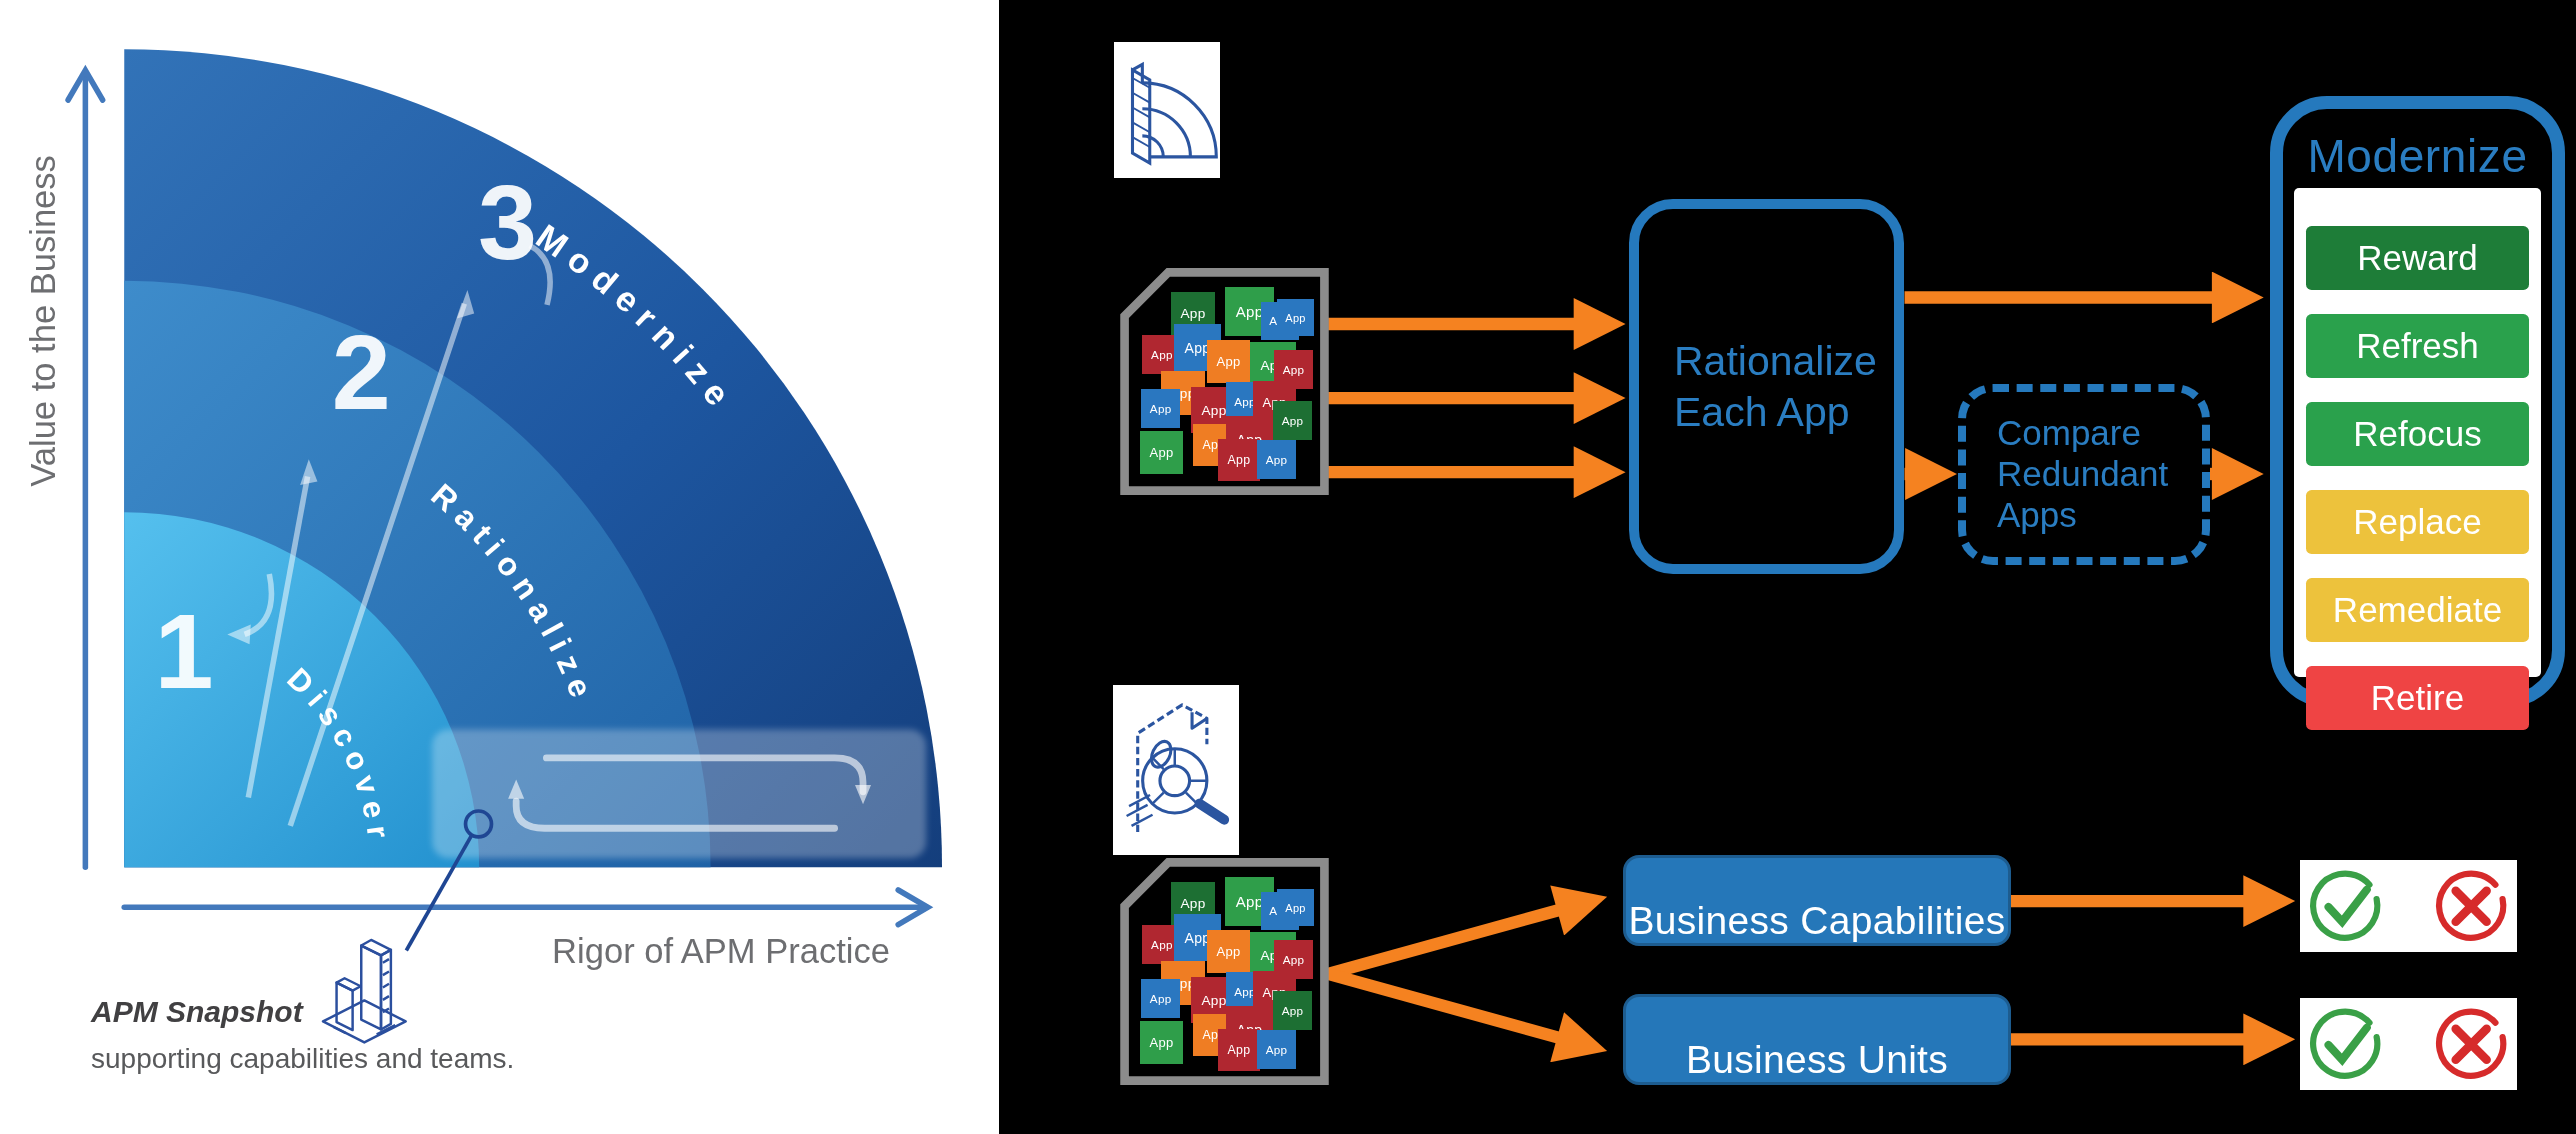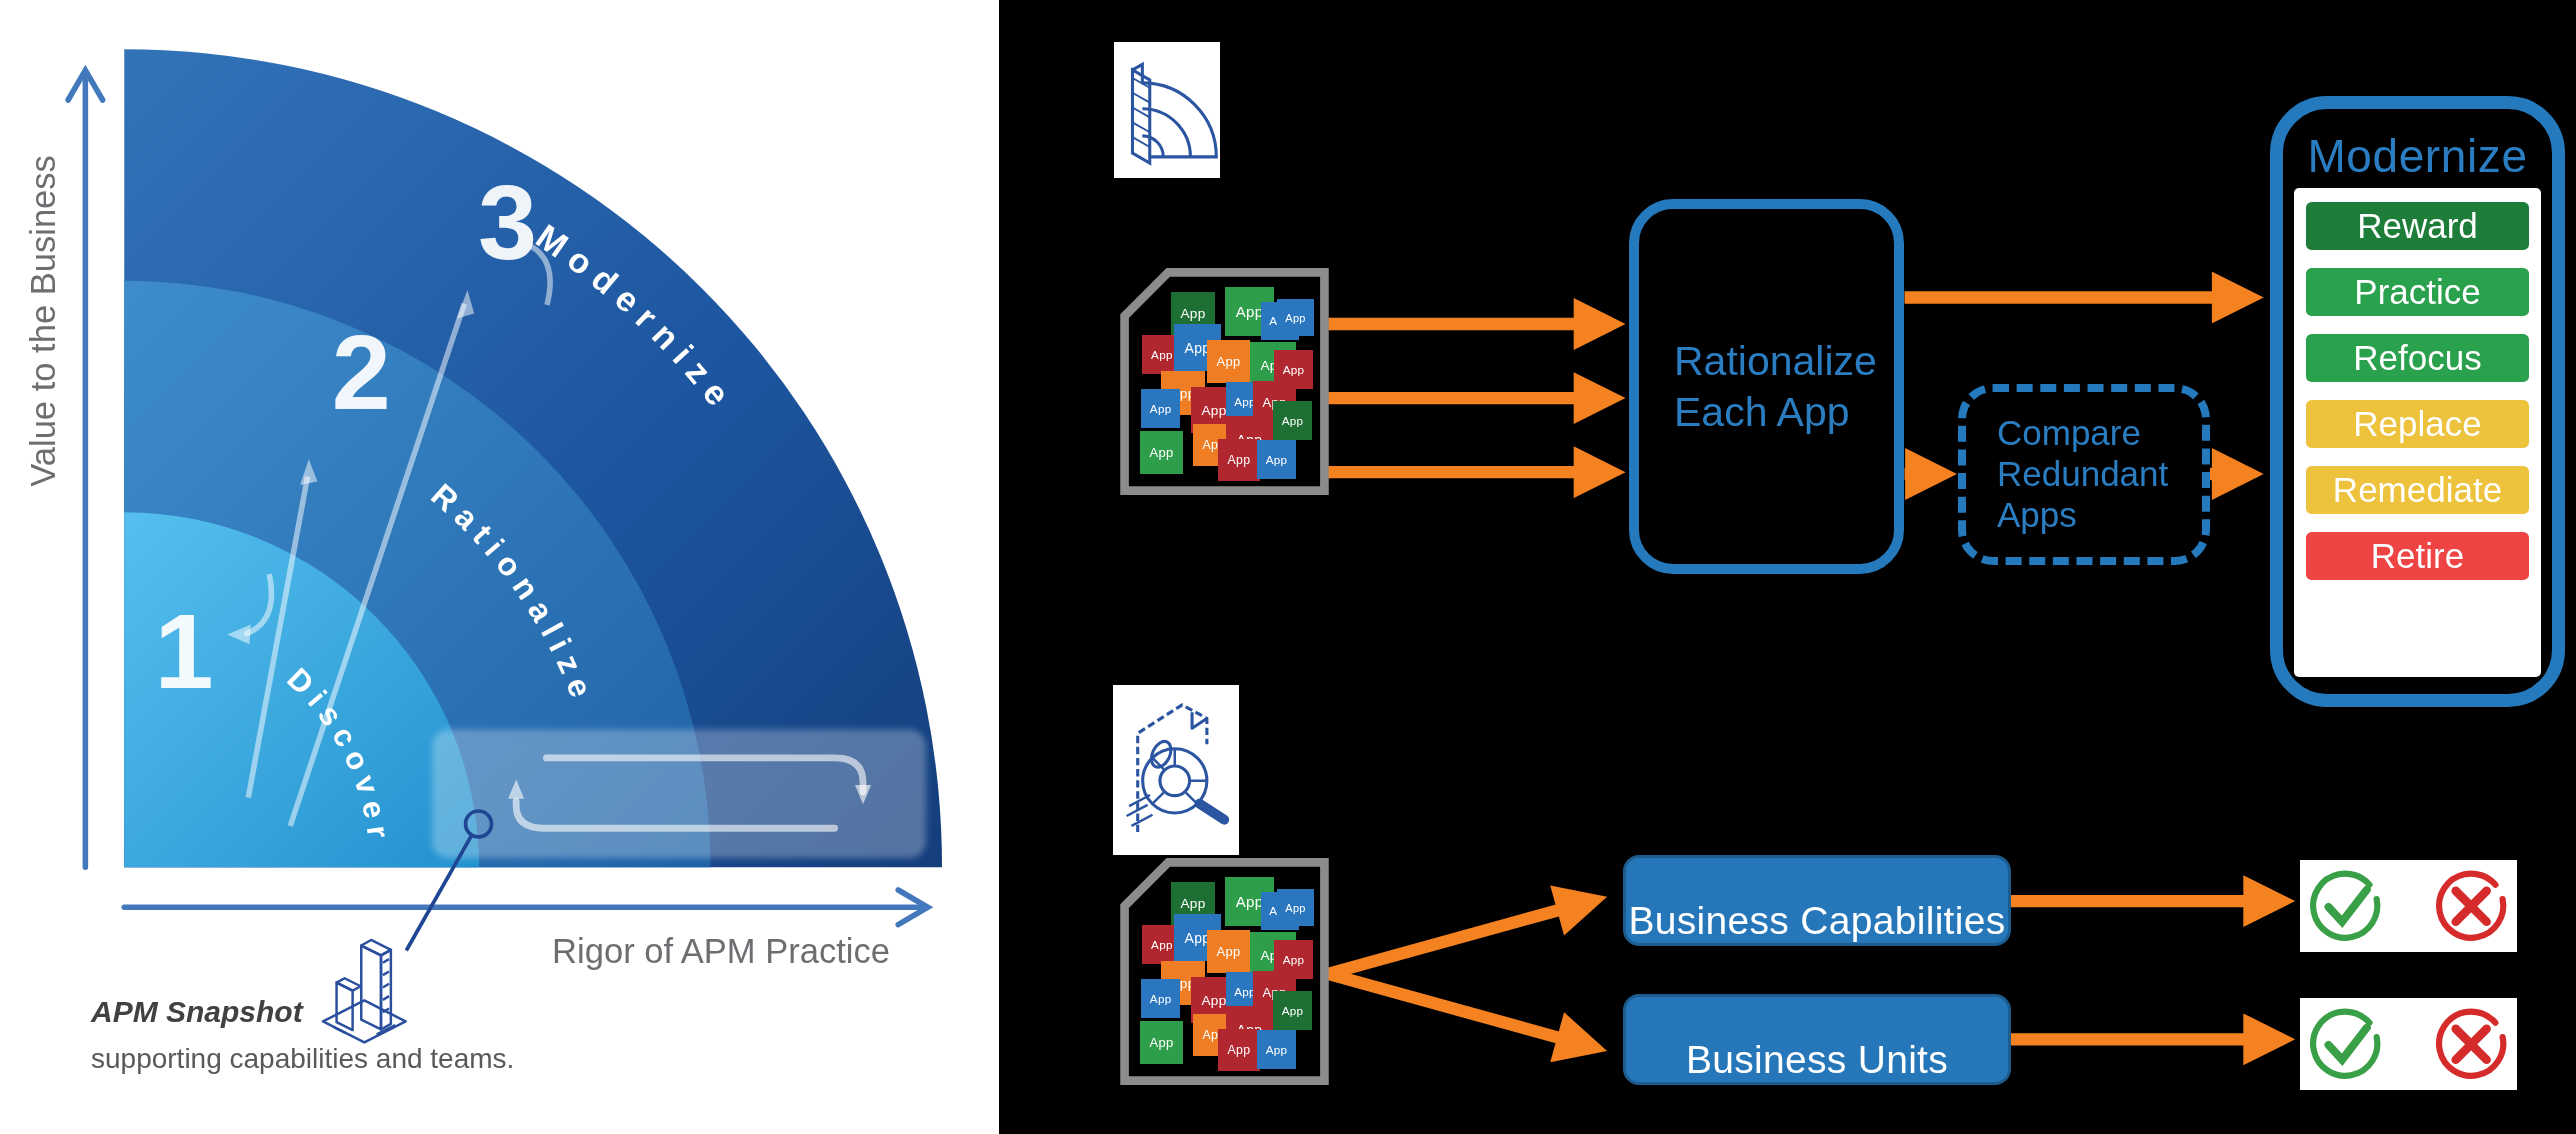--- a/index.html
+++ b/index.html
@@ -24,21 +24,21 @@
     font-weight:400; letter-spacing:0.3px;
   }
 
   .flow-box { background:#000; color:#2a7dc1; display:flex; flex-direction:column; justify-content:center; }
   .rationalize-box { left:1629px; top:199px; width:275px; height:375px; border:10px solid #2579bd; border-radius:44px; padding-left:35px; font-size:41px; line-height:1.22; }
   .compare-box { left:1958px; top:384px; width:252px; height:181px; border:8px dashed #2579bd; border-radius:35px; padding-left:31px; font-size:35px; line-height:1.17; }
 
   .modernize-panel { left:2270px; top:96px; width:295px; height:611px; background:#000; border:13.6px solid #2579bd; border-radius:57px; }
   .modernize-title { position:absolute; left:0; top:20px; width:100%; text-align:center; color:#2a7dc1; font-size:46px; font-weight:500; letter-spacing:0.6px; }
   .modernize-white { position:absolute; left:11px; right:11px; top:79px; bottom:17.3px; background:#ffffff; border-radius:5px; padding:13.6px 12.3px; }
-  .mod-bar { height:48px; margin-bottom:18px; border-radius:5.6px; display:flex; align-items:center; justify-content:center; }
+  .mod-bar { height:64px; margin-bottom:18px; border-radius:5.6px; display:flex; align-items:center; justify-content:center;margin-top:24px; }
   .mod-bar:last-child { margin-bottom:0; }
   .mod-bar span { color:#fff; font-size:35px; font-weight:500; }
 
   .biz-btn { left:1623px; width:388px; height:91px; background:#2577b9; border:3.1px solid #1d5c8f; border-radius:16px;
     color:#fff; font-size:39px; font-weight:400; display:flex; align-items:flex-end; justify-content:center; letter-spacing:0.3px; }
   .check-row { width:217px; height:92px; background:#ffffff; }
 
   
   .apm-note { left:91px; top:995px; width:506px; z-index:3; }
   .apm-note h4 { font-size:30px; font-style:italic; font-weight:700; color:#414042; margin-bottom:12.3px; }
@@ -260,21 +260,21 @@
     <span>Apps</span>
   </div>
 
   <div class="abs modernize-panel">
     <div class="modernize-title">Modernize</div>
     <div class="modernize-white">
         <div class="mod-bar" style="background: rgb(30, 125, 56);">
           <span>Reward</span>
         </div>
         <div class="mod-bar" style="background: rgb(42, 161, 76);">
-          <span>Practice</span>
+          <span>Refresh</span>
         </div>
         <div class="mod-bar" style="background: rgb(42, 161, 76);">
           <span>Refocus</span>
         </div>
         <div class="mod-bar" style="background: rgb(237, 194, 60);">
           <span>Replace</span>
         </div>
         <div class="mod-bar" style="background: rgb(237, 194, 60);">
           <span>Remediate</span>
         </div>

